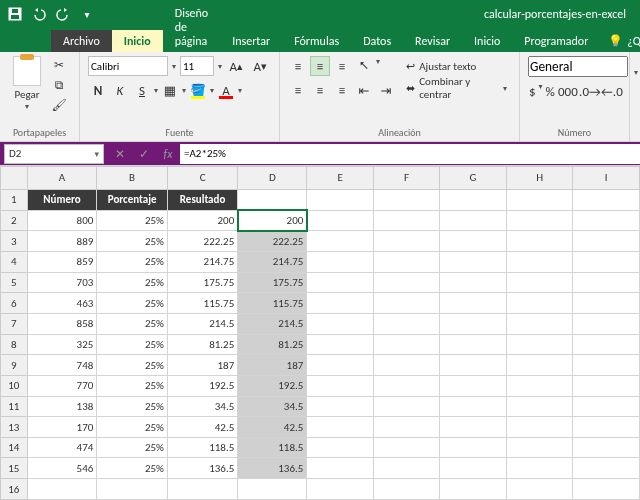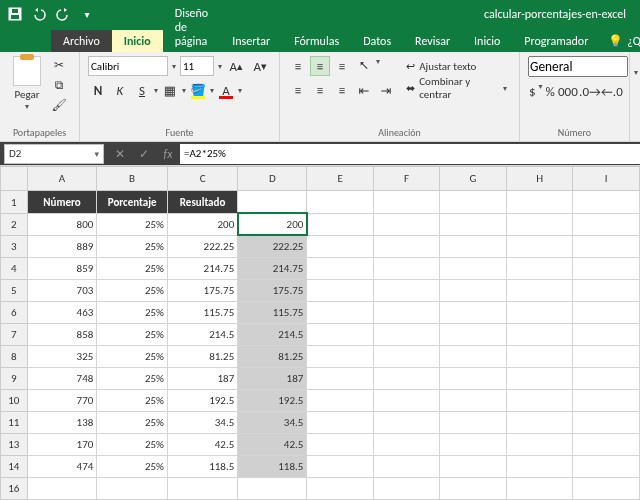--- a/index.html
+++ b/index.html
@@ -27,21 +27,21 @@
 .font-sel{width:80px;}
 .size-sel{width:34px;}
 .ibtn{width:20px;height:20px;display:flex;align-items:center;justify-content:center;cursor:pointer;font-size:13px;border:1px solid transparent;}
 .font-row2{display:flex;gap:2px;align-items:center;}
 .align-grid{display:flex;flex-direction:column;gap:4px;}
 .align-row{display:flex;gap:2px;}
 .wrap-btns{display:flex;flex-direction:column;gap:2px;margin-left:6px;}
 .wrap-btn{display:flex;align-items:center;gap:4px;height:20px;padding:0 4px;cursor:pointer;font-size:11px;}
 .num-group .sel{width:100px;}
 .num-row{display:flex;gap:2px;margin-top:4px;}
-.fbar{display:flex;height:24px;border-bottom:1px solid #d4d4d4;align-items:center;background:#404040;}
+.fbar{display:flex;height:24px;border-bottom:1px solid #d4d4d4;align-items:center;background:#701a75;}
 .namebox{width:100px;border:1px solid #c0c0c0;height:20px;margin:0 4px;padding:0 4px;display:flex;align-items:center;font-size:11px;background:#fff;}
 .namebox .dd{margin-left:auto;color:#666;font-size:9px;}
 .fbar .fbtn{width:24px;height:20px;display:flex;align-items:center;justify-content:center;color:#999;cursor:pointer;}
 .fbar .formula-input{flex:1;height:20px;border:none;padding:0 4px;font-size:11px;outline:none;}
 .sheet{display:flex;height:calc(500px - 28px - 24px - 90px - 24px);}
 .corner{width:28px;height:20px;background:#f0f0f0;border-right:1px solid #ccc;border-bottom:1px solid #ccc;}
 table{border-collapse:collapse;table-layout:fixed;}
 th.colh{background:#f0f0f0;border:1px solid #ccc;height:20px;font-weight:400;font-size:11px;color:#333;width:72px;}
 th.rowh{background:#f0f0f0;border:1px solid #ccc;width:28px;font-weight:400;font-size:11px;color:#333;text-align:center;}
 td{border:1px solid #d4d4d4;height:18px;padding:0 3px;font-size:11px;text-align:right;width:72px;}
@@ -367,20 +367,32 @@
           <td>25%</td>
           <td>118.5</td>
           <td class="sel">118.5</td>
           <td></td>
           <td></td>
           <td></td>
           <td></td>
           <td></td>
         </tr>
         <tr>
+          <th class="rowh">15</th>
+          <td>546</td>
+          <td>25%</td>
+          <td>136.5</td>
+          <td class="sel">136.5</td>
+          <td></td>
+          <td></td>
+          <td></td>
+          <td></td>
+          <td></td>
+        </tr>
+        <tr>
           <th class="rowh">16</th>
           <td></td>
           <td></td>
           <td></td>
           <td></td>
           <td></td>
           <td></td>
           <td></td>
           <td></td>
           <td></td>

